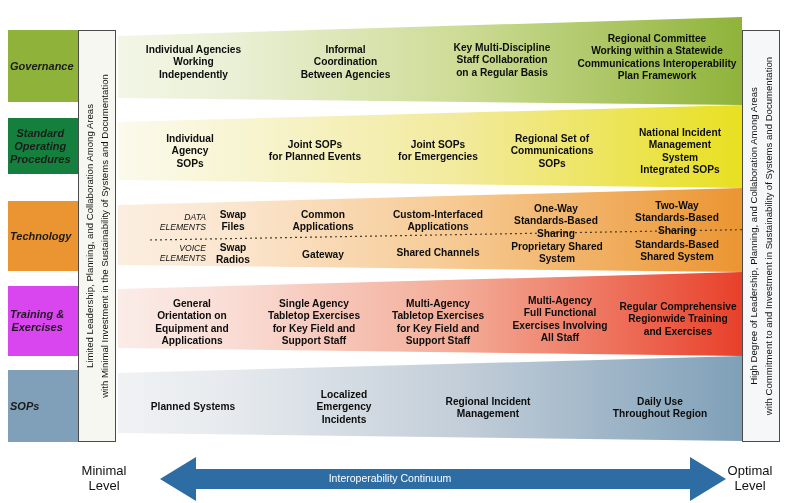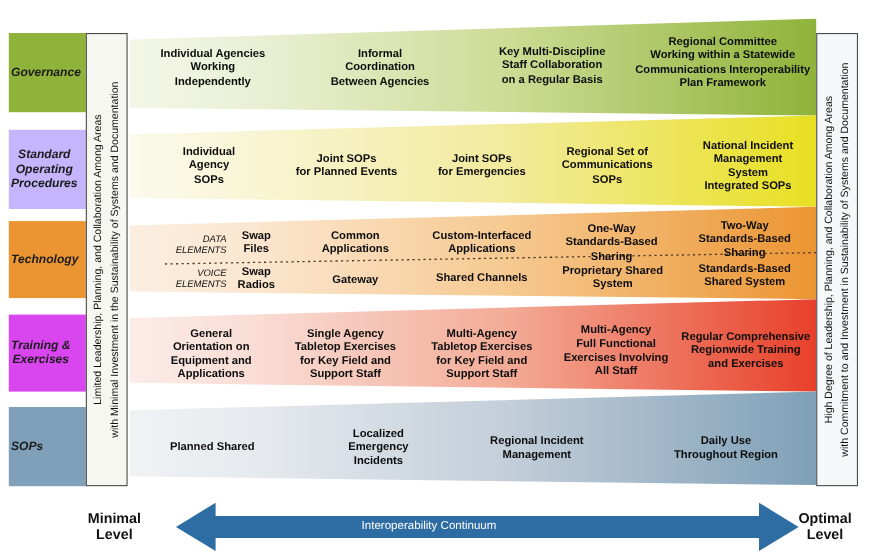--- a/index.html
+++ b/index.html
@@ -80,21 +80,21 @@
     font-size: 8.6px;
     line-height: 10px;
     color: #111;
   }
 
   
   .bottom { position: absolute; left: 0; top: 455px; width: 793px; height: 48px; }
   .lvl {
     position: absolute;
     text-align: center;
-    font-weight: bold;
+    font-weight: normal;
     font-size: 13px;
     line-height: 15px;
     color: #111;
   }
   .lvl.min { left: 56px; top: 8px; width: 96px; }
   .lvl.max { left: 712px; top: 8px; width: 76px; }
   .arrow-label {
     position: absolute;
     left: 180px; top: 17px; width: 420px;
     text-align: center;
@@ -155,21 +155,21 @@
     <line x1="150" y1="240" x2="780" y2="229" stroke="#4a3a25" stroke-width="1.2" stroke-dasharray="2 3"></line>
 
     <g>
       <path d="M160,479 L196,457 L196,469 L690,469 L690,457 L726,479 L690,501 L690,489 L196,489 L196,501 Z" fill="#2e6da4"></path>
     </g>
   </svg>
 
   <div class="cat-chip" style="top:30px;height:72px;background:#8fb33a;">
     <span>Governance</span>
   </div>
-  <div class="cat-chip" style="top:118px;height:72px;background:#c4b5fd;">
+  <div class="cat-chip" style="top:118px;height:56px;background:#15803d;">
     <span>Standard<br>Operating<br>Procedures</span>
   </div>
   <div class="cat-chip" style="top:201px;height:70px;background:#eb9532;">
     <span>Technology</span>
   </div>
   <div class="cat-chip" style="top:286px;height:70px;background:#d946ef;">
     <span>Training &amp;<br>Exercises</span>
   </div>
   <div class="cat-chip" style="top:370px;height:72px;background:#7fa0b8;">
     <span>SOPs</span>
@@ -213,21 +213,21 @@
   <div class="cell" style="left:376px;top:247px;width:124px;">Shared Channels</div>
   <div class="cell" style="left:498px;top:241px;width:118px;">Proprietary Shared<br>System</div>
   <div class="cell" style="left:614px;top:239px;width:126px;">Standards-Based<br>Shared System</div>
 
   <div class="cell" style="left:136px;top:298px;width:112px;">General<br>Orientation on<br>Equipment and<br>Applications</div>
   <div class="cell" style="left:252px;top:298px;width:124px;">Single Agency<br>Tabletop Exercises<br>for Key Field and<br>Support Staff</div>
   <div class="cell" style="left:376px;top:298px;width:124px;">Multi-Agency<br>Tabletop Exercises<br>for Key Field and<br>Support Staff</div>
   <div class="cell" style="left:498px;top:295px;width:124px;">Multi-Agency<br>Full Functional<br>Exercises Involving<br>All Staff</div>
   <div class="cell" style="left:610px;top:301px;width:136px;">Regular Comprehensive<br>Regionwide Training<br>and Exercises</div>
 
-  <div class="cell" style="left:130px;top:401px;width:126px;">Planned Shared</div>
+  <div class="cell" style="left:130px;top:401px;width:126px;">Planned Systems</div>
   <div class="cell" style="left:290px;top:389px;width:108px;">Localized<br>Emergency<br>Incidents</div>
   <div class="cell" style="left:422px;top:396px;width:132px;">Regional Incident<br>Management</div>
   <div class="cell" style="left:592px;top:396px;width:136px;">Daily Use<br>Throughout Region</div>
 
   <div class="bottom">
     <div class="lvl min">Minimal<br>Level</div>
     <div class="arrow-label">Interoperability Continuum</div>
     <div class="lvl max">Optimal<br>Level</div>
   </div>
 

